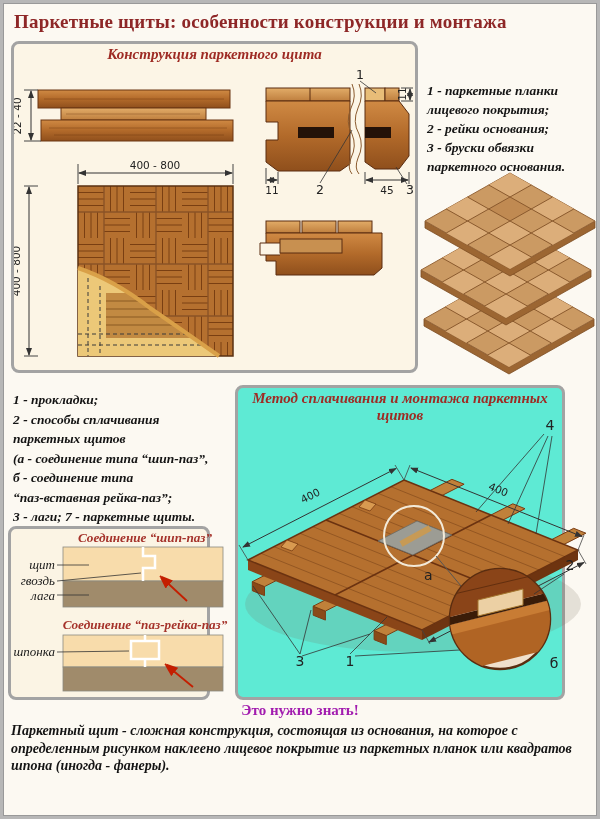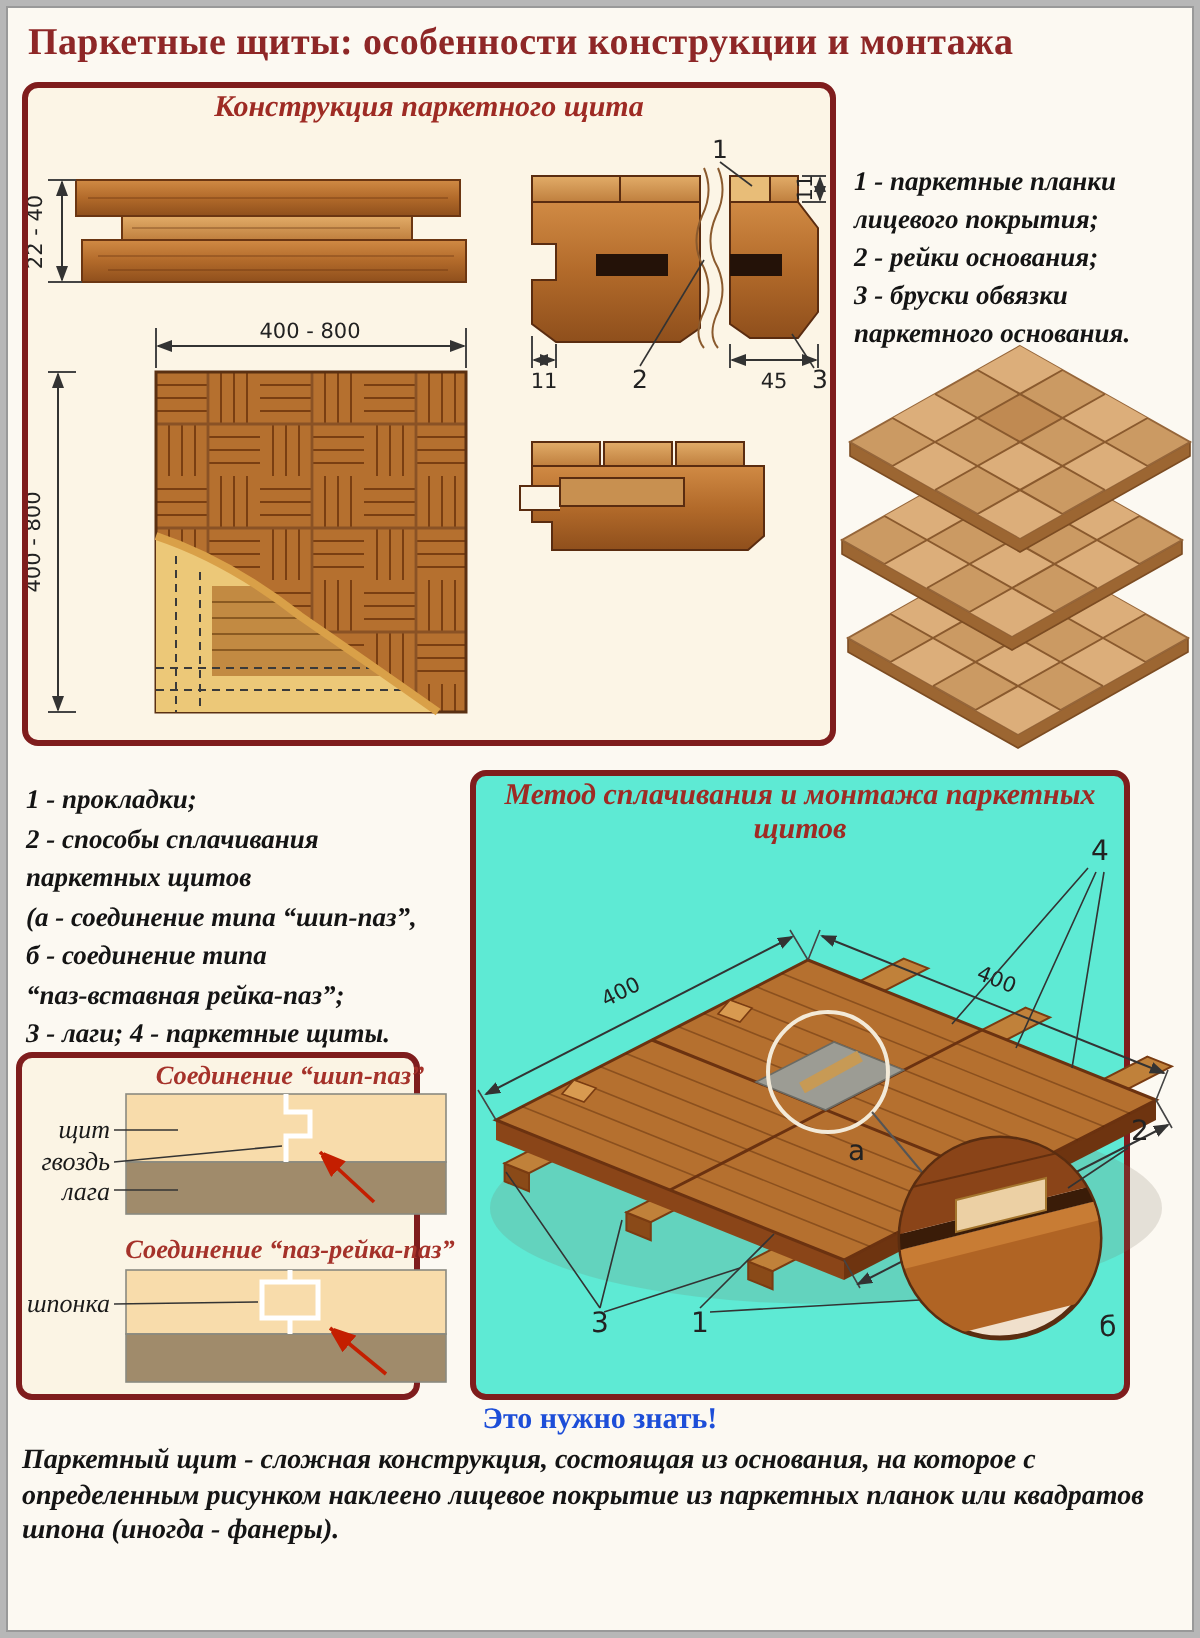--- a/index.html
+++ b/index.html
@@ -1,30 +1,30 @@
 <!DOCTYPE html>
 <html><head>
 <meta charset="utf-8">
 <style>
   html,body{margin:0;padding:0;}
   .page{position:relative;width:594px;height:813px;border:3px solid #b7b7b7;box-shadow:inset 0 0 0 1px #999;
     background:#fcf9f2;font-family:"Liberation Serif",serif;overflow:hidden;}
   .main-title{position:absolute;top:8px;left:0;width:100%;text-align:left;font-weight:bold;
     font-size:19px;color:#8e2727;letter-spacing:.2px;padding-left:11px;}
-  .obox{position:absolute;border:3px solid #7f1d1d;border-radius:8px;background:#fcf5e6;box-sizing:border-box;}
+  .obox{position:absolute;border:3px solid #a3a3a3;border-radius:8px;background:#fcf5e6;box-sizing:border-box;}
   .box-construction{left:8px;top:38px;width:407px;height:332px;}
   .box-joints{left:5px;top:523px;width:202px;height:174px;background:#fbf4e4;}
   .box-method{left:232px;top:382px;width:330px;height:315px;background:#5eead4;}
   .box-title{position:absolute;top:2px;left:0;width:100%;text-align:center;font-weight:bold;font-style:italic;
     font-size:15px;color:#9e2b24;margin:0;}
   .legend{position:absolute;font-weight:bold;font-style:italic;color:#141414;white-space:pre-line;}
   .legend-top{left:424px;top:78px;width:175px;font-size:13.5px;line-height:19px;}
   .legend-middle{left:10px;top:387px;width:222px;font-size:13.5px;line-height:19.5px;}
   .footer-heading{position:absolute;top:699px;left:0;width:100%;text-align:center;font-weight:bold;
-    font-size:15px;color:#1d4ed8;}
+    font-size:15px;color:#a21caf;}
   .footer-text{position:absolute;top:719px;left:8px;width:584px;}
   .footer-text p{margin:0 0 1px 0;font-weight:bold;font-style:italic;font-size:14px;line-height:17.5px;color:#141414;}
   svg{position:absolute;}
   svg text{font-family:"DejaVu Sans",sans-serif;fill:#222;}
   .dim{font-size:10.5px;}
   .co{font-size:12.5px;}
   .com{font-size:14px;}
   .jlbl{font-family:"Liberation Serif",serif;font-style:italic;font-size:13px;fill:#1a1a1a;}
   .jtitle{font-family:"Liberation Serif",serif;font-style:italic;font-weight:bold;font-size:13.2px;fill:#a5322a;}
 </style>
@@ -174,21 +174,21 @@
     <use href="#ptile" transform="translate(-3,49)"></use>
     <use href="#ptile" transform="translate(1,0)"></use>
   </svg>
 
   <div class="legend legend-middle">1 - прокладки;
 2 - способы сплачивания
 паркетных щитов
 (а - соединение типа “шип-паз”,
 б - соединение типа
 “паз-вставная рейка-паз”;
-3 - лаги; 4 - паркетные щиты.</div>
+3 - лаги; 7 - паркетные щиты.</div>
 
   <section class="obox box-joints">
     <svg style="left:0;top:0" width="217" height="168" viewBox="0 0 217 168">
       <defs>
         <marker id="arrR" markerWidth="6" markerHeight="6" refX="7" refY="3" orient="auto">
           <path d="M0,0L8,3L0,6Z" fill="#c41e00"></path>
         </marker>
       </defs>
       <g>
         <text class="jtitle" text-anchor="middle" x="134" y="13">Соединение “шип-паз”</text>

